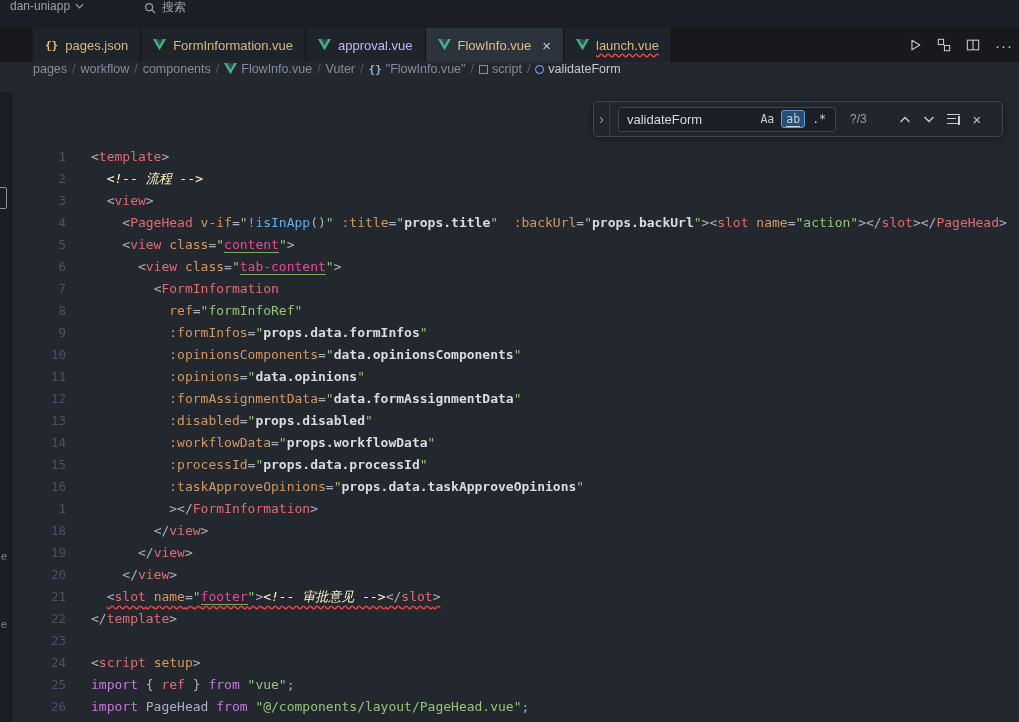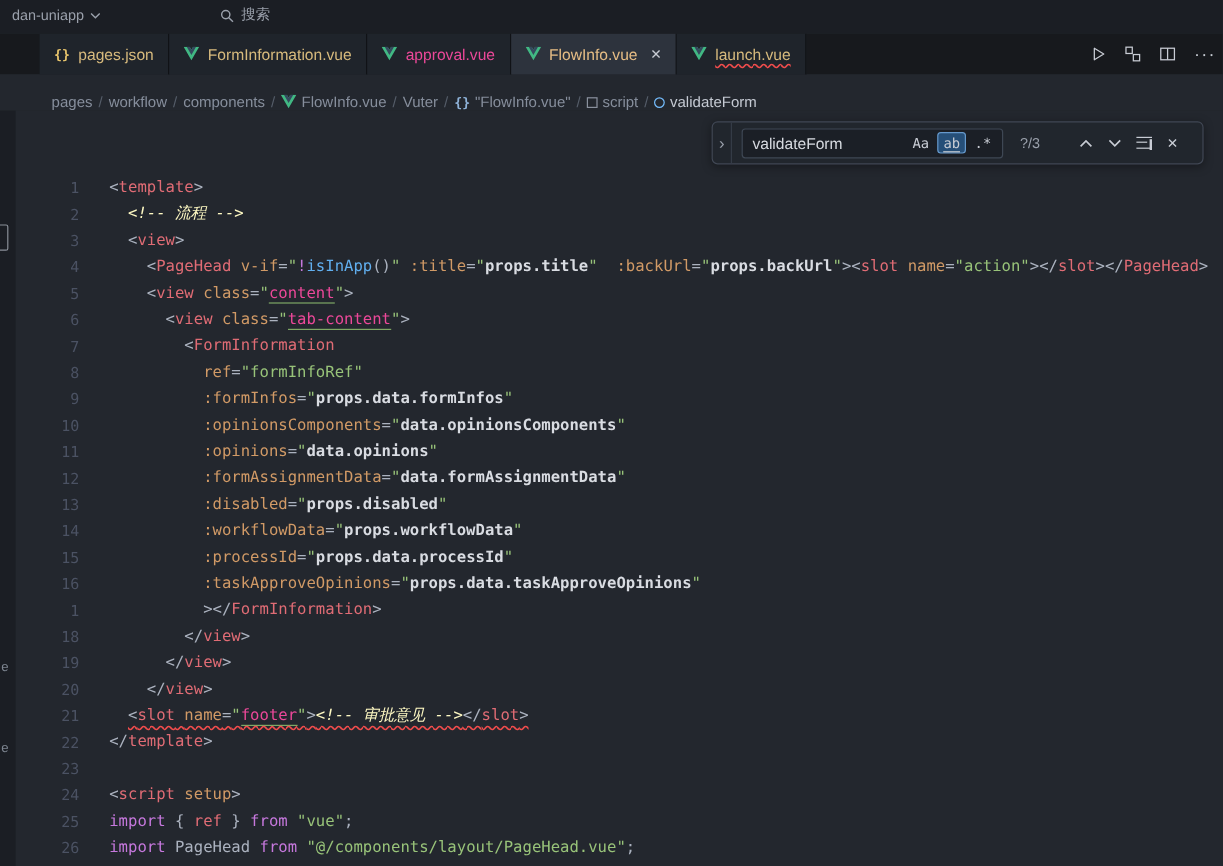--- a/index.html
+++ b/index.html
@@ -8,47 +8,47 @@
     width:1019px; height:722px; overflow:hidden;
     background:#23272e;
     font-family:"Liberation Sans", sans-serif;
     -webkit-font-smoothing:antialiased;
   }
   .screen { position:relative; width:1019px; height:722px; overflow:hidden; }
 
   
   .titlebar {
     height:28px; background:#1b1e24; color:#9aa0ab;
-    display:flex; align-items:center; font-size:12px;
-    padding:0 0 0 4px; position:relative;gap:39px;
+    display:flex; align-items:flex-start; font-size:12px;
+    padding:0 0 0 4px; position:relative;
   }
   .titlebar .proj { display:flex; align-items:center; gap:5px; margin-top:-3px; padding:2px 6px; }
   .titlebar .searchbox { display:flex; align-items:center; gap:6px; margin-top:-3px; margin-left:46px; padding:2px 8px; }
 
   
   .tabbar { height:34px; background:#17191d; display:flex; align-items:stretch; }
   .tabs { display:flex; margin-left:33px; }
   .tab {
     display:flex; align-items:center; gap:7px; padding:0 12px;
     background:#1f242b; border-right:1px solid #101216;
     font-size:13px; color:#d7ba7d; white-space:nowrap; cursor:pointer;
   }
   .tab.active { background:#2d333d; color:#e6bd85; }
-  .tab.st-added { color:#ec4899; }
+  .tab.st-added { color:#c4b5fd; }
   .tab.st-error .tab-label { text-decoration:underline wavy #f14c4c; text-decoration-skip-ink:none; text-underline-offset:3px; }
   .tab-close { color:#c8ccd4; font-size:15px; line-height:1; margin-left:4px; }
   .json-glyph { color:#e8c56c; font-weight:bold; font-size:11px; font-family:"DejaVu Sans Mono", monospace; }
   .tab-actions { margin-left:auto; display:flex; align-items:center; gap:15px; padding:0 6px 0 12px; color:#c8ccd4; }
   .tab-actions .act { display:flex; align-items:center; cursor:pointer; }
   .more-glyph { font-size:15px; letter-spacing:1px; color:#c8ccd4; }
 
   
   .breadcrumbs {
-    height:30px; background:#23272e; display:flex; align-items:flex-end;
-    padding-left:43px; font-size:12.5px; color:#868e9c; gap:5px;
+    height:30px; background:#23272e; display:flex; align-items:flex-start;
+    padding-left:33px; font-size:12.5px; color:#868e9c; gap:5px;
   }
   .crumb { display:flex; align-items:center; gap:4px; cursor:pointer; white-space:nowrap; }
   .crumb:last-child { color:#c5cad3; }
   .crumb-sep { color:#565e6a; }
   .sym-square { width:9px; height:9px; border:1px solid #8a919e; display:inline-block; }
   .sym-circle { width:9px; height:9px; border:1.5px solid #75beff; border-radius:50%; display:inline-block; }
 
   
   .editor { position:relative; height:630px; background:#23272e; overflow:hidden; }
   .left-strip { position:absolute; left:0; top:0; bottom:0; width:13px; background:#1b1e24; }

